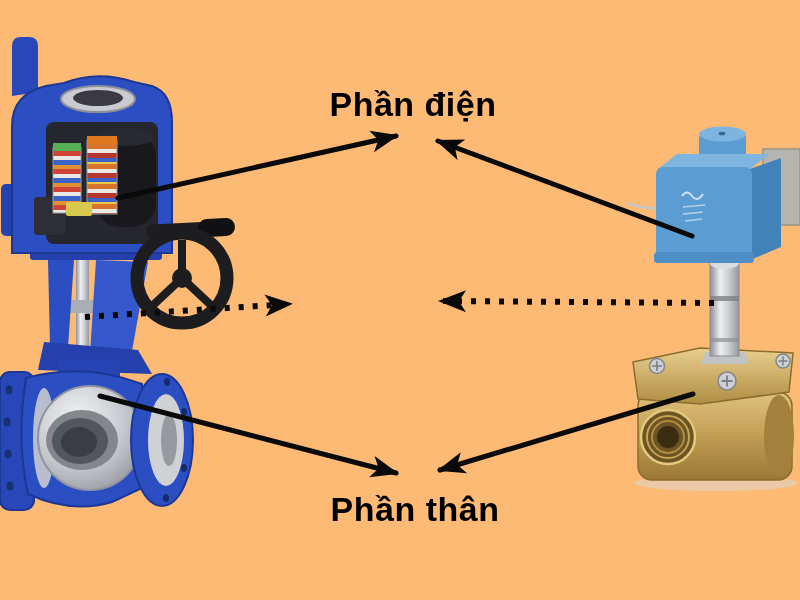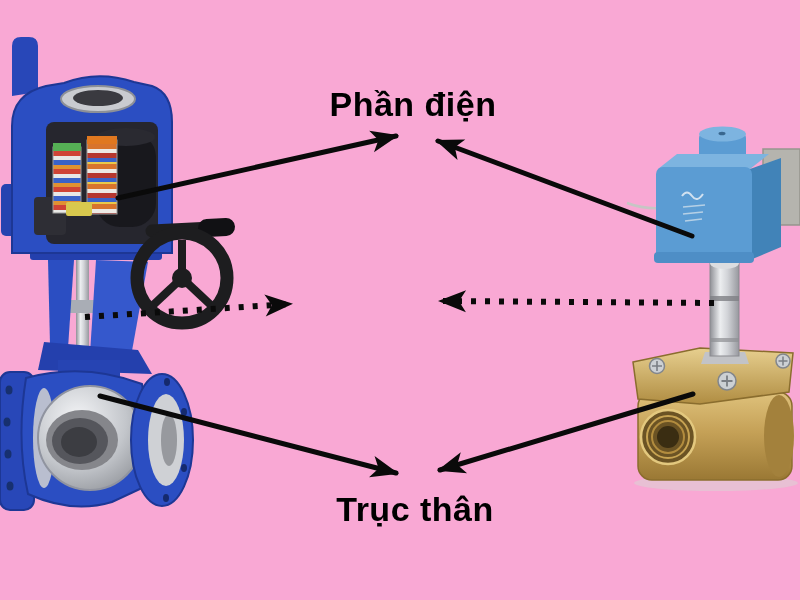--- a/index.html
+++ b/index.html
@@ -1,16 +1,16 @@
 <!DOCTYPE html>
 <html><head>
 <meta charset="utf-8">
 <style>
   html,body{margin:0;padding:0;background:#ffffff;}
-  .diagram{position:relative;width:800px;height:600px;background:#f9a8d4;overflow:hidden;
+  .diagram{position:relative;width:800px;height:600px;background:#fdba74;overflow:hidden;
            font-family:"Liberation Sans",sans-serif;}
   .diagram svg{position:absolute;left:0;top:0;}
   .label{position:absolute;transform:translate(-50%,-50%);font-weight:700;font-size:34px;
          color:#000;white-space:nowrap;letter-spacing:.5px;}
   .solid-line{stroke-width:5;stroke-linecap:round;}
   .dotted-line{stroke-width:6;stroke-dasharray:5 9;stroke-linecap:butt;}
 </style>
 </head>
 <body>
 
@@ -171,14 +171,14 @@
     <line class="solid-line" x1="118" y1="198" x2="396" y2="136" marker-end="url(#ah)"></line>
     <line class="solid-line" x1="692" y1="236" x2="438" y2="141" marker-end="url(#ah)"></line>
     <line class="dotted-line" x1="85" y1="317" x2="290" y2="304" marker-end="url(#ah)"></line>
     <line class="dotted-line" x1="714" y1="303" x2="441" y2="301" marker-end="url(#ah)"></line>
     <line class="solid-line" x1="100" y1="396" x2="396" y2="473" marker-end="url(#ah)"></line>
     <line class="solid-line" x1="693" y1="394" x2="440" y2="470" marker-end="url(#ah)"></line>
   </g>
 </svg>
 
   <div class="label" style="left:413px;top:104px">Phần điện</div>
-  <div class="label" style="left:415px;top:509px">Trục thân</div>
+  <div class="label" style="left:415px;top:509px">Phần thân</div>
 </div>
 
 </body></html>

